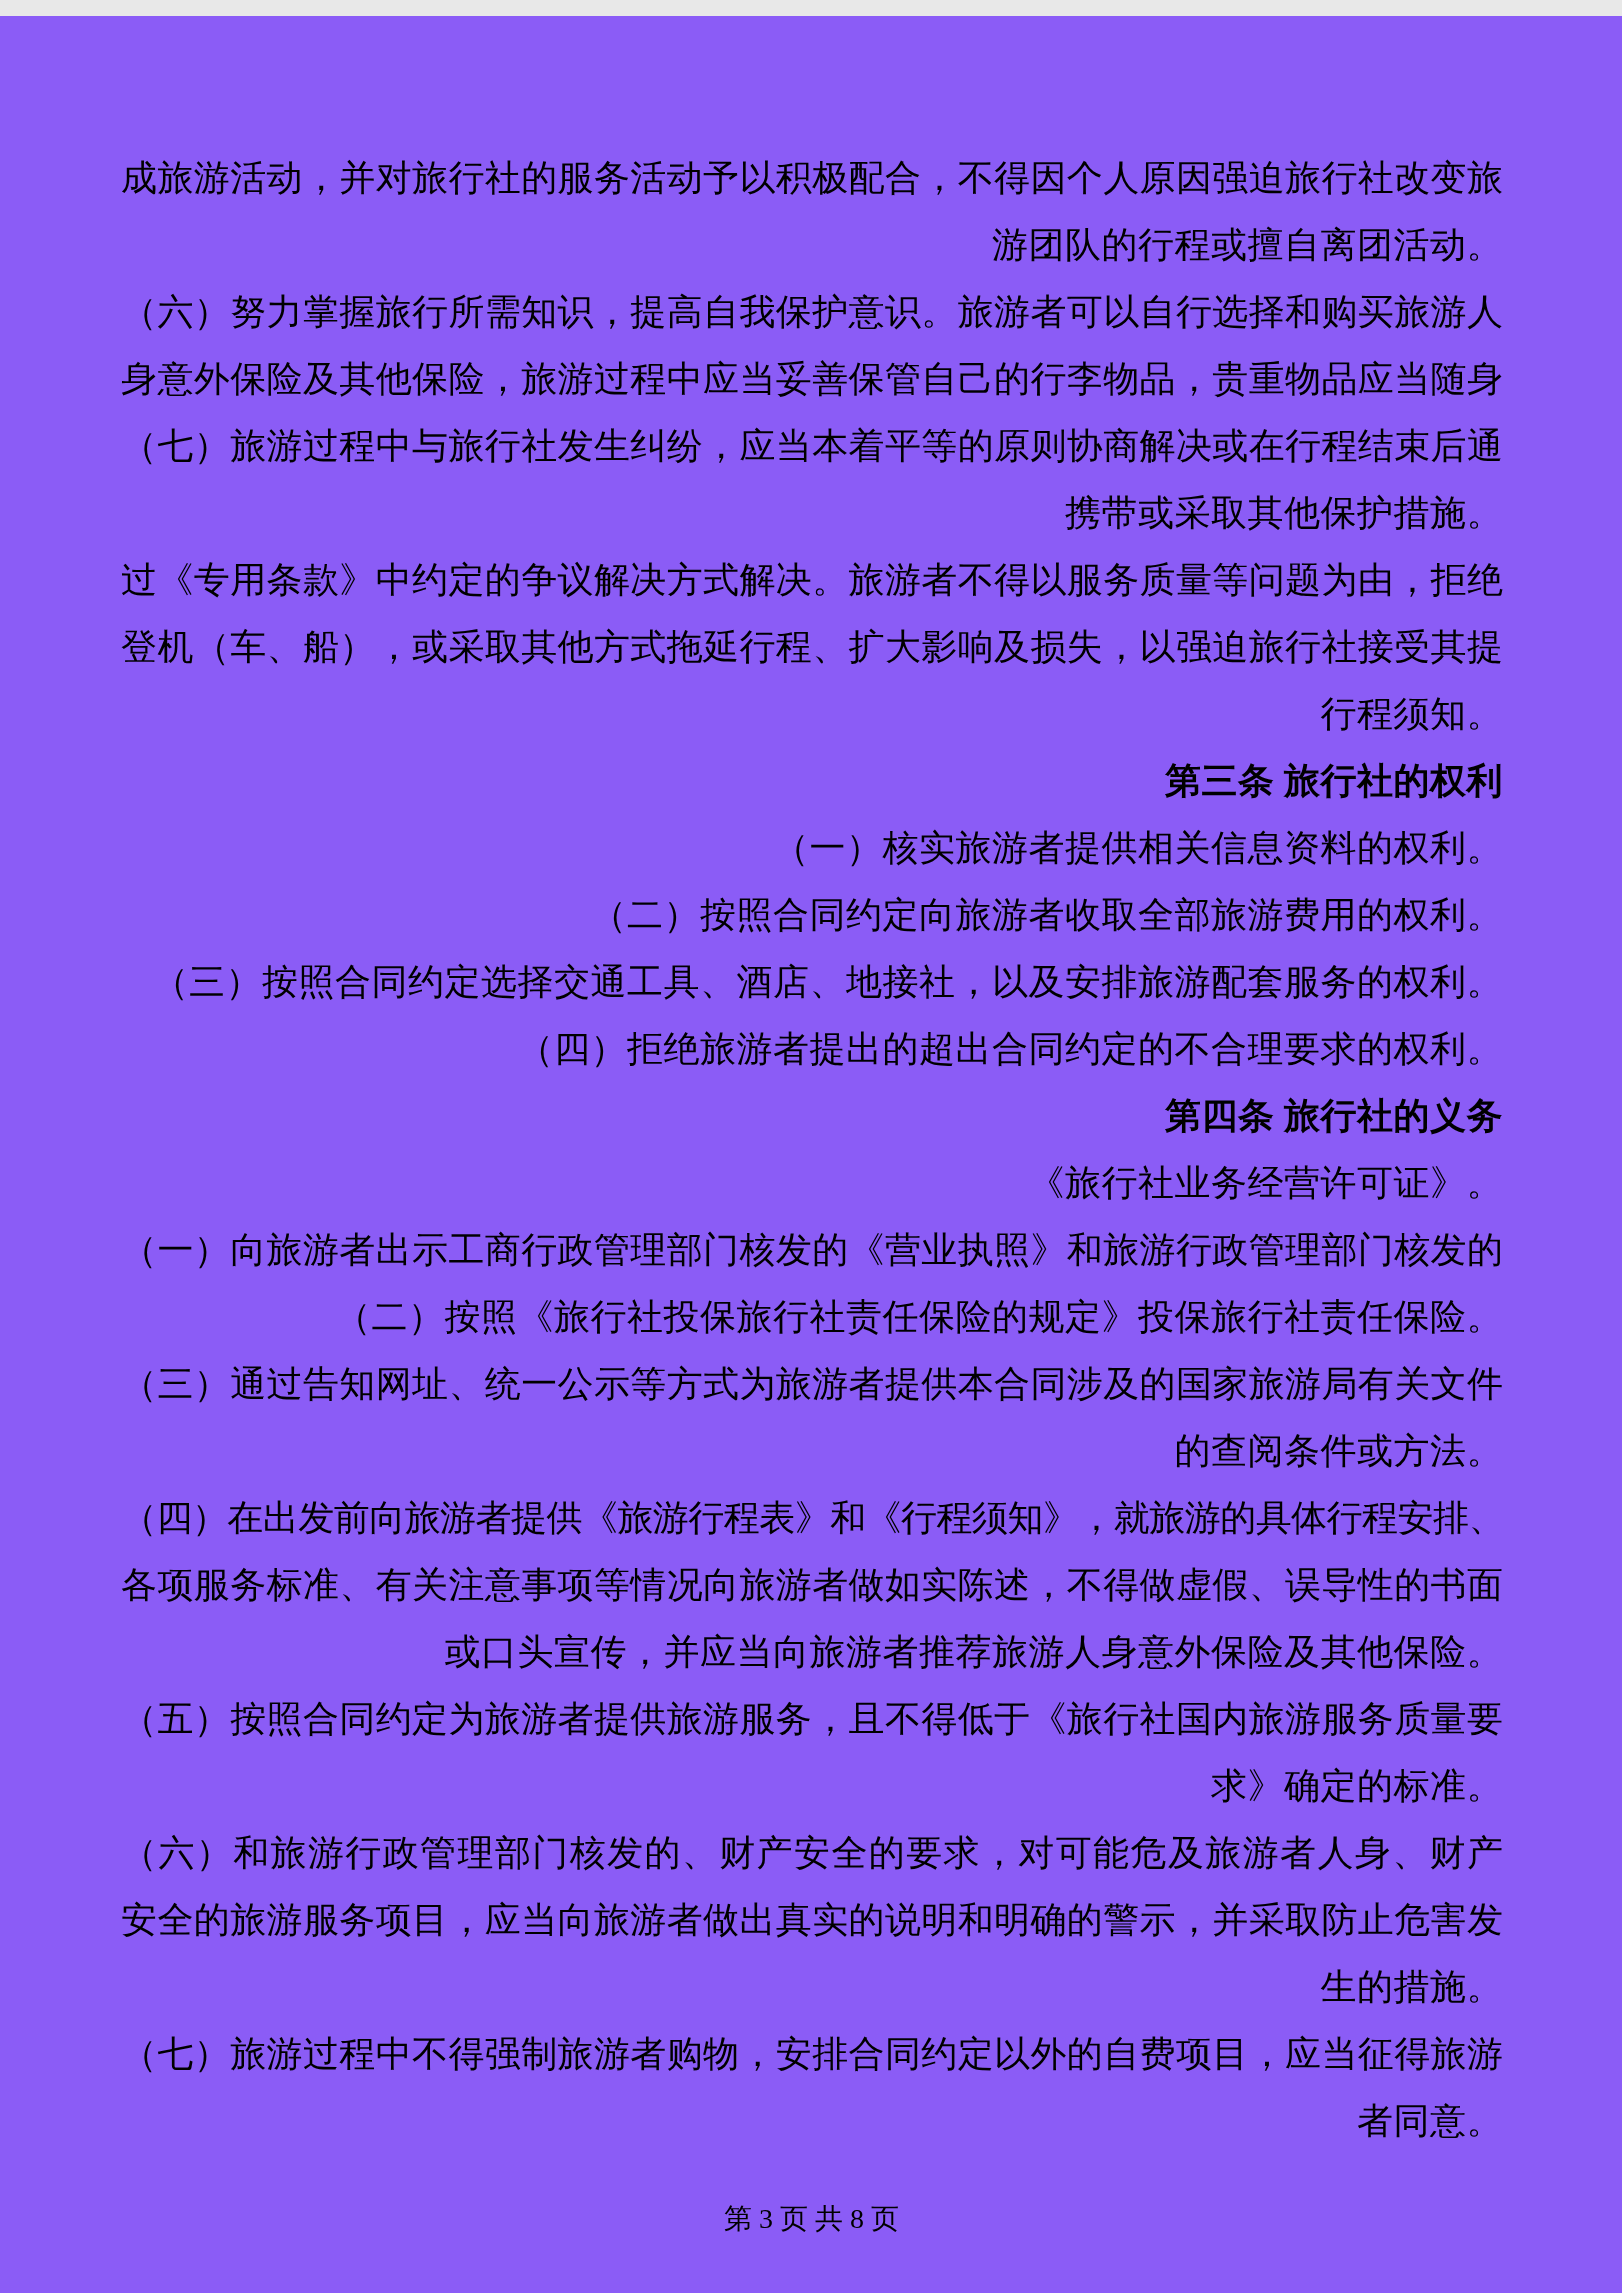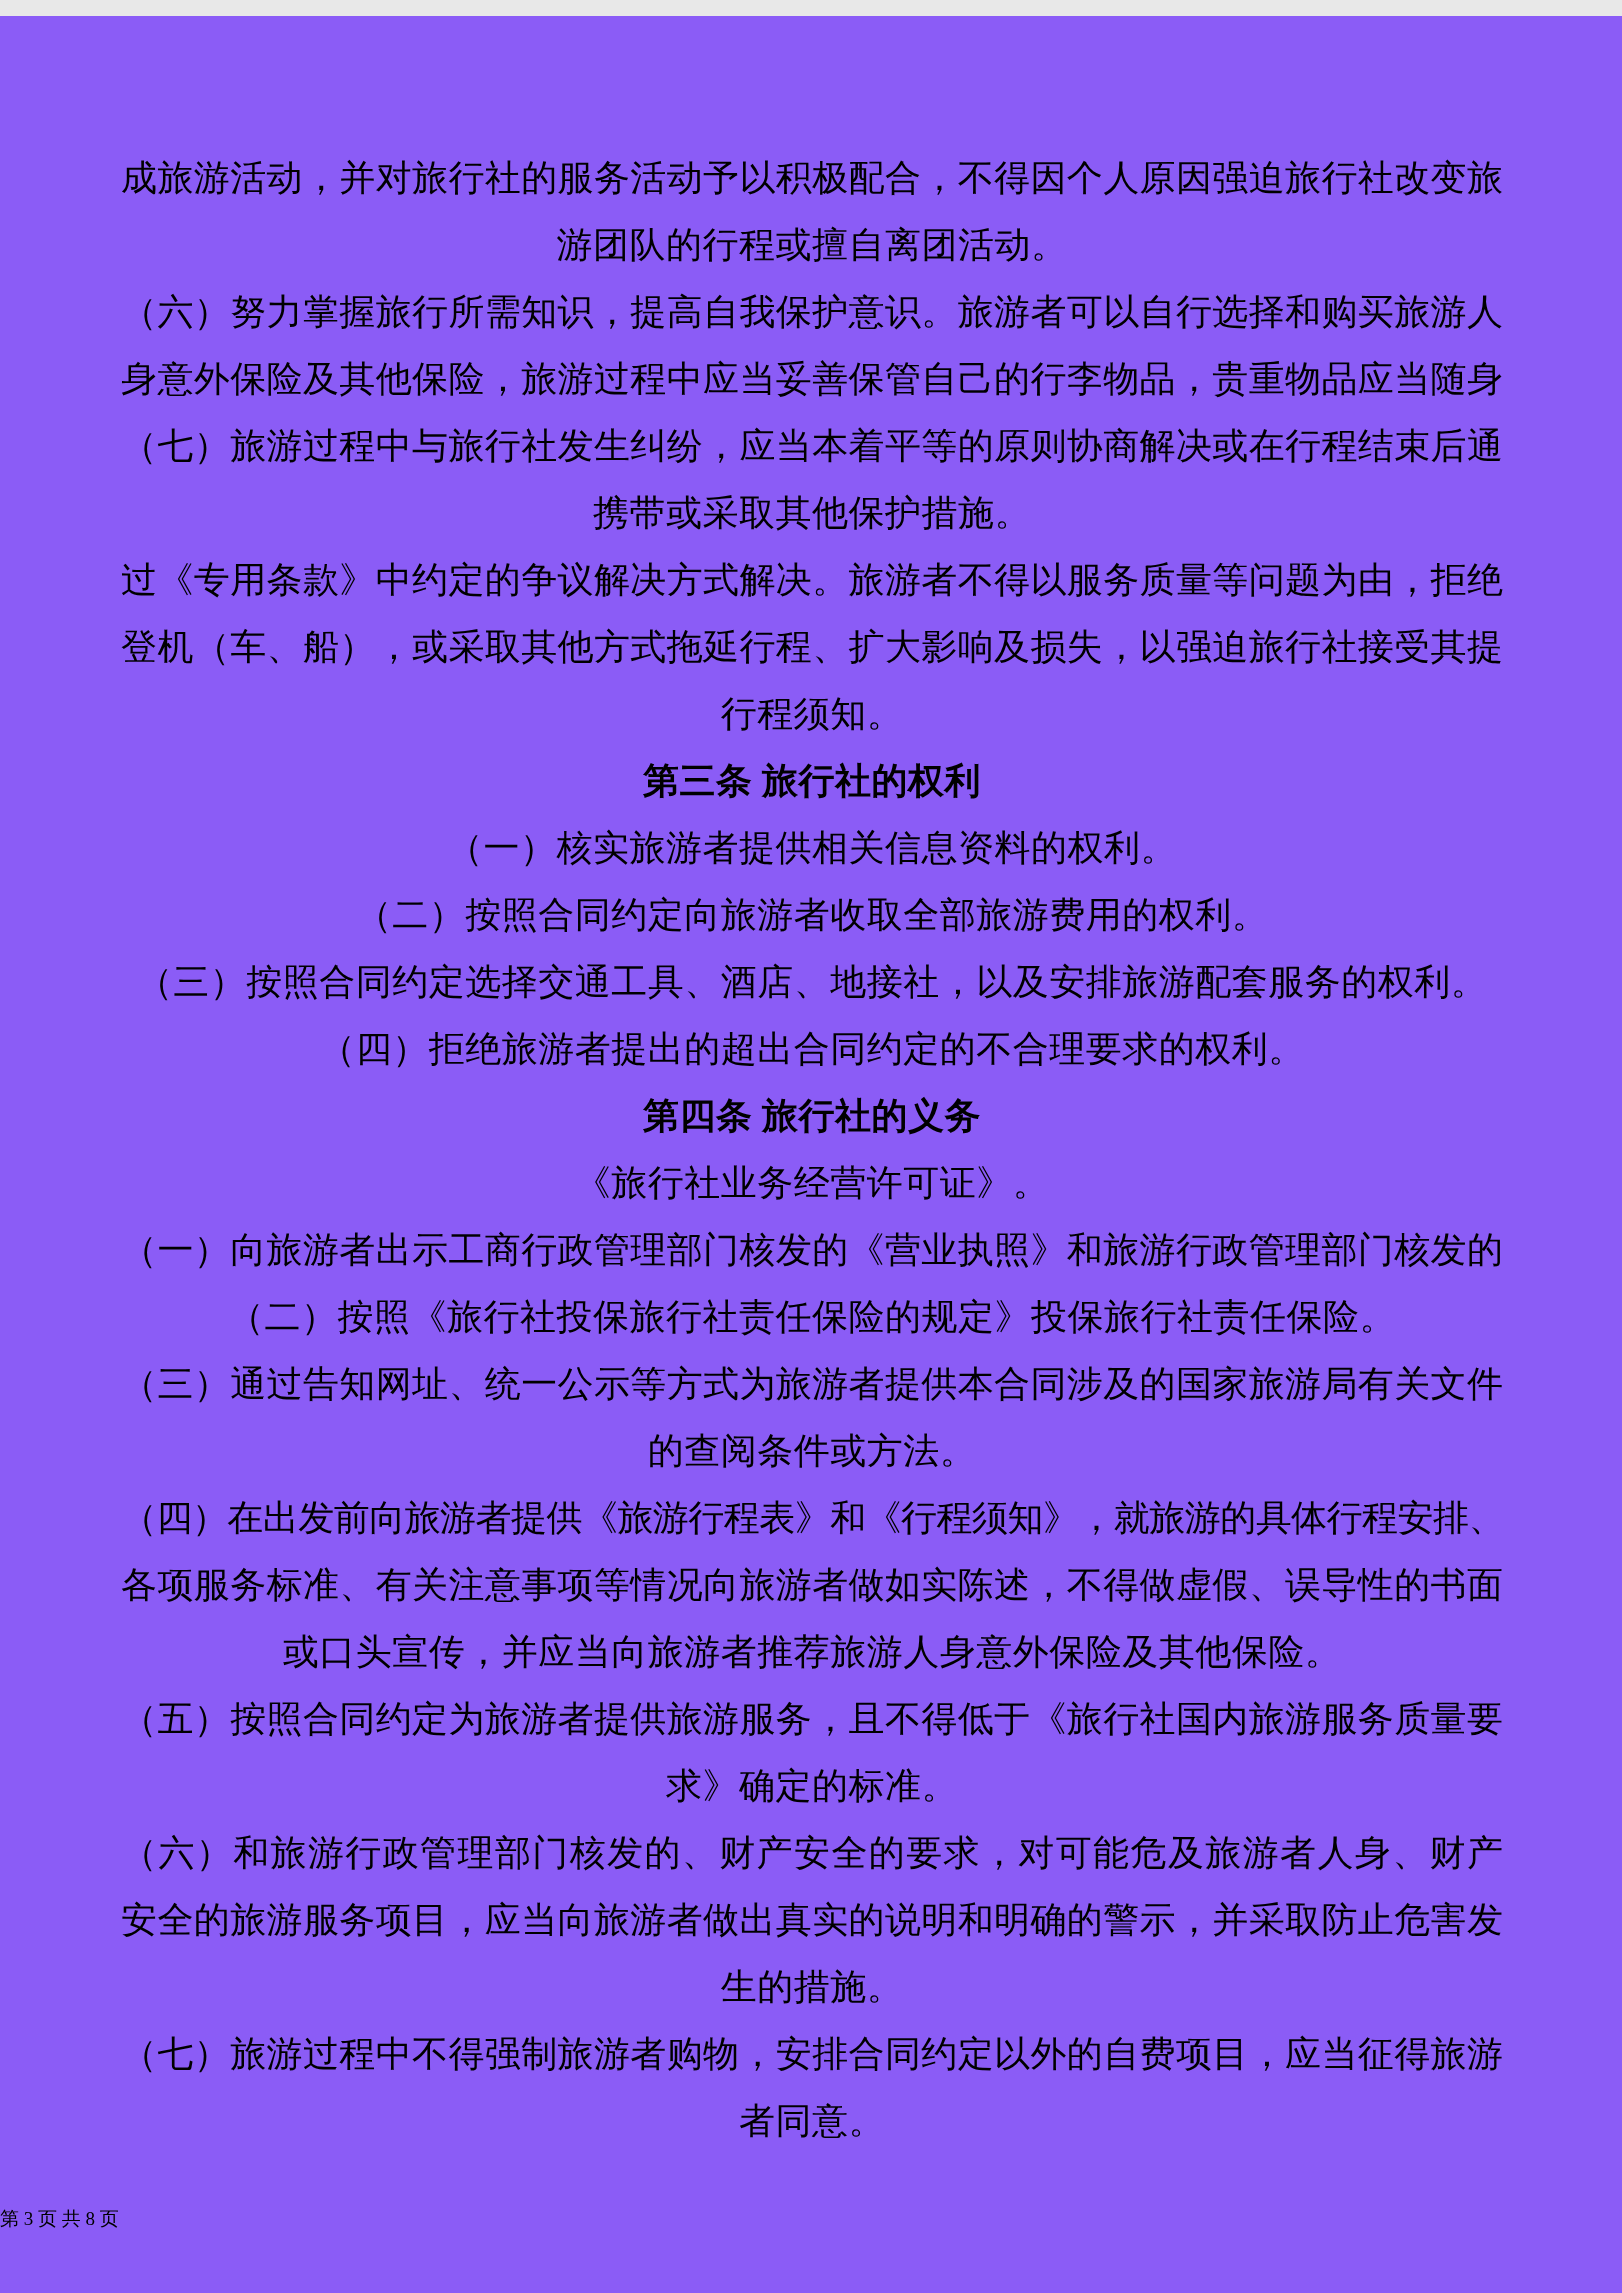--- a/index.html
+++ b/index.html
@@ -21,41 +21,42 @@
     position: absolute;
     left: 121px;
     top: 129px;
     width: 1382px;
   }
   .line {
     font-size: 36px;
     line-height: 67px;
     height: 67px;
     white-space: nowrap;
-    text-align: center;
+    text-align: right;
     letter-spacing: 0.5px;
   }
   .line.full {
     text-align: justify;
     text-align-last: justify;
     letter-spacing: 0;
   }
   .line.heading {
     
     font-weight: bold;
   }
   .line.compress {
     letter-spacing: -1.4px;
   }
   .footer {
     position: absolute;
     left: 0;
     top: 2187px;
     width: 100%;
-    font-size: 19px;
+    text-align: center;
+    font-size: 28px;
     line-height: 31px;
     color: #000000;
   }
 </style>
 </head>
 <body>
 
 <div class="page">
   <div class="content">
     <div class="line full">成旅游活动，并对旅行社的服务活动予以积极配合，不得因个人原因强迫旅行社改变旅</div>

